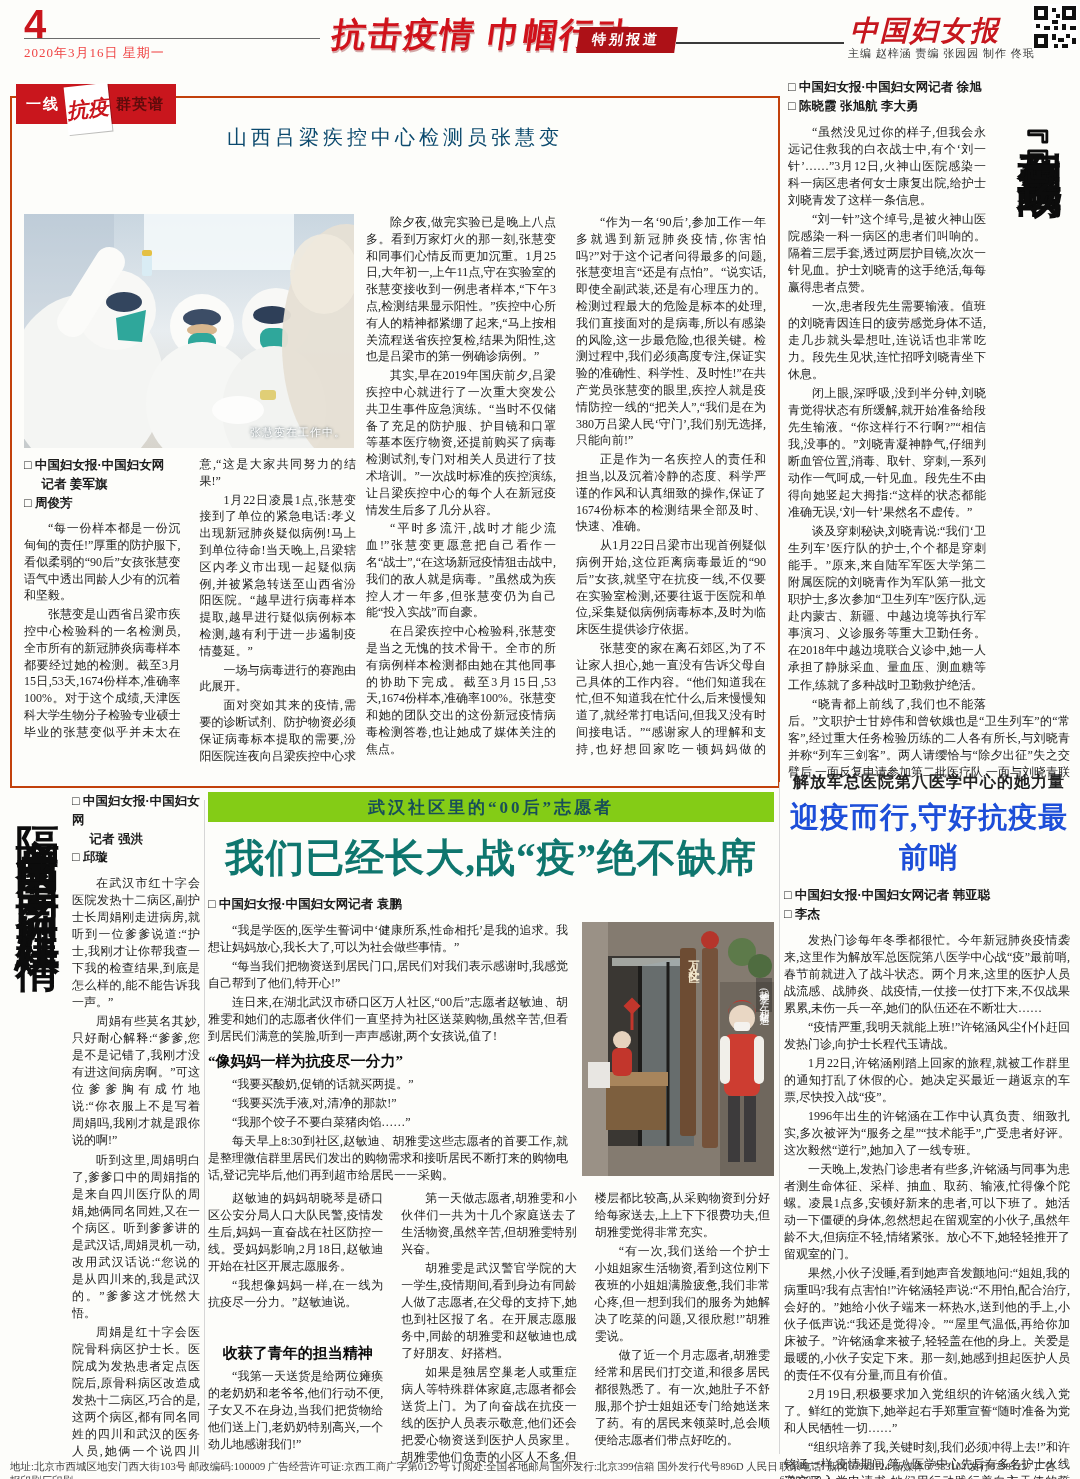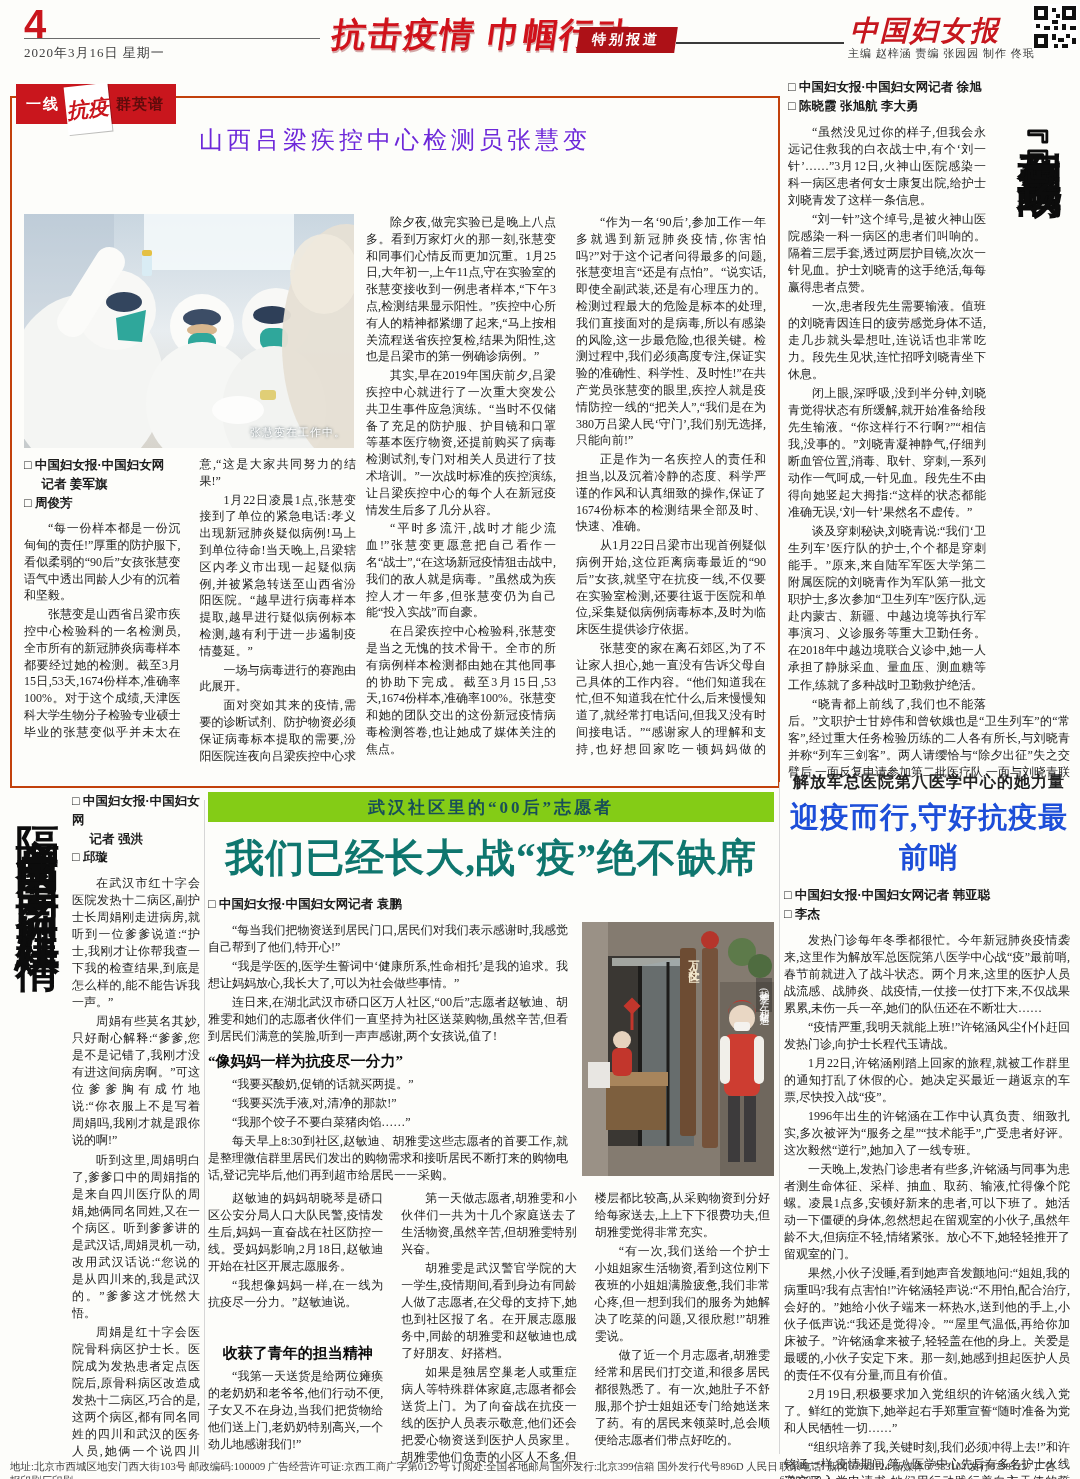--- a/index.html
+++ b/index.html
@@ -4,42 +4,42 @@
 <style>
   * { margin:0; padding:0; box-sizing:border-box; }
   html,body { background:#e8e8e6; }
   .page { position:relative; width:1080px; height:1479px; background:#fdfdfa;
           font-family:"Liberation Serif","DejaVu Serif",serif; color:#1c1c1c; overflow:hidden;
           margin:0 auto; }
 
   
   .page-num { position:absolute; left:24px; top:2px; font:900 40px "Liberation Sans","DejaVu Sans",sans-serif; color:#c9161d; }
   .head-rule1 { position:absolute; left:24px; top:38px; width:296px; height:1px; background:#6b6b6b; }
-  .head-date { position:absolute; left:24px; top:44px; font-size:13px; color:#404040; letter-spacing:1px; }
+  .head-date { position:absolute; left:24px; top:44px; font-size:13px; color:#ef4444; letter-spacing:1px; }
   .banner { position:absolute; left:332px; top:12px; font:900 34px "Liberation Sans","DejaVu Sans",sans-serif;
             color:#d0121b; transform:skewX(-8deg); letter-spacing:2px; text-shadow:1px 2px 0 rgba(138,13,18,.35); white-space:nowrap; }
   .banner-tag { position:absolute; left:578px; top:27px; background:#ad1117; color:#fff;
                 font:bold 14px "Liberation Sans","DejaVu Sans",sans-serif; padding:4px 16px 4px 14px;
                 transform:skewX(-8deg); letter-spacing:3px; }
   .head-rule2 { position:absolute; left:676px; top:42px; width:168px; height:2px; background:#3a3a3a; }
   .masthead { position:absolute; left:850px; top:12px; font:900 28px "Liberation Serif","DejaVu Serif",serif;
               color:#c6171e; font-style:italic; letter-spacing:2px; }
   .credits { position:absolute; left:848px; top:46px; font-size:11px; color:#3a3a3a; letter-spacing:1px; }
   .qr { position:absolute; left:1032px; top:4px; width:46px; height:46px; }
 
   
   .main-frame { position:absolute; left:10px; top:96px; width:770px; height:692px; border:2px solid #c2410c; }
   .badge { position:absolute; left:4px; top:-14px; height:40px; background:#c9161d; display:flex; align-items:center;
            padding:0 12px 0 10px; gap:6px; z-index:3; }
   .badge-prefix { color:#fff; font:bold 15px "Liberation Sans","DejaVu Sans",sans-serif; letter-spacing:2px; }
   .badge-script { background:#fff; color:#c9161d; font:900 21px "Liberation Serif","DejaVu Serif",serif; font-style:italic;
                   width:44px; height:48px; display:flex; align-items:center; justify-content:center;
                   transform:rotate(-6deg); margin-top:10px; box-shadow:1px 1px 0 rgba(0,0,0,.25); }
   .badge-suffix { color:#5f0b0b; font:900 15px "Liberation Sans","DejaVu Sans",sans-serif; letter-spacing:1px; }
-  .lead-kicker { position:absolute; left:0; right:0; top:26px; text-align:center; font-size:24px; color:#6d28d9; letter-spacing:4px; }
+  .lead-kicker { position:absolute; left:0; right:0; top:26px; text-align:center; font-size:20px; color:#0c4a6e; letter-spacing:4px; }
   .lead-headline { position:absolute; left:0; right:0; top:54px; text-align:center; font-weight:900;
                    font-size:46px; letter-spacing:1px; color:#0c0c0c; }
 
   .photo1 { position:absolute; left:12px; top:116px; width:330px; height:234px; overflow:hidden; }
   .photo1 .cap { position:absolute; right:8px; bottom:8px; color:#fff; font-size:11px; letter-spacing:1px;
                  text-shadow:0 0 3px rgba(40,60,70,.9); }
 
   .lead-left { position:absolute; left:12px; top:358px; width:336px; height:316px;
                column-count:2; column-gap:15px; font-size:12px; line-height:1.4; overflow:hidden; }
   .lead-right { position:absolute; left:354px; top:116px; width:404px; height:556px;
@@ -248,22 +248,22 @@
     </div>
   </div>
 
   <div class="vol">
     <div class="vol-kicker">武汉社区里的“00后”志愿者</div>
     <div class="vol-headline">我们已经长大,战“疫”绝不缺席</div>
     <div class="byline vol-byline">□ 中国妇女报·中国妇女网记者 袁鹏</div>
     <div class="vol-row">
       <div class="vol-intro">
         <div>
+            <p>“我是学医的,医学生誓词中‘健康所系,性命相托’是我的追求。我想让妈妈放心,我长大了,可以为社会做些事情。”</p>
             <p>“每当我们把物资送到居民门口,居民们对我们表示感谢时,我感觉自己帮到了他们,特开心!”</p>
-            <p>“我是学医的,医学生誓词中‘健康所系,性命相托’是我的追求。我想让妈妈放心,我长大了,可以为社会做些事情。”</p>
             <p>连日来,在湖北武汉市硚口区万人社区,“00后”志愿者赵敏迪、胡雅雯和她们的志愿者伙伴们一直坚持为社区送菜购物,虽然辛苦,但看到居民们满意的笑脸,听到一声声感谢,两个女孩说,值了!</p>
           </div>
         <h4 class="subhead">“像妈妈一样为抗疫尽一分力”</h4>
         <div>
             <p>“我要买酸奶,促销的话就买两提。”</p>
             <p>“我要买洗手液,对,清净的那款!”</p>
             <p>“我那个饺子不要白菜猪肉馅……”</p>
             <p>每天早上8:30到社区,赵敏迪、胡雅雯这些志愿者的首要工作,就是整理微信群里居民们发出的购物需求和接听居民不断打来的购物电话,登记完毕后,他们再到超市给居民一一采购。</p>
           </div>
       </div>

